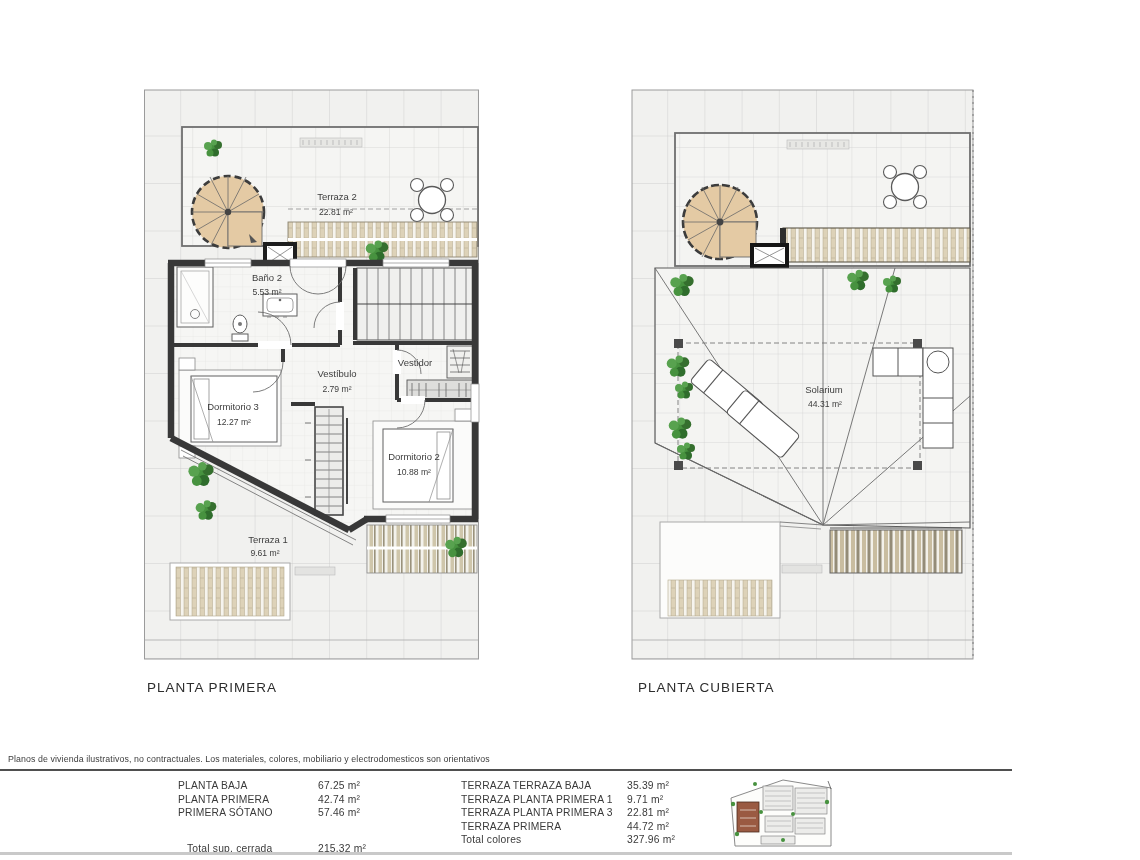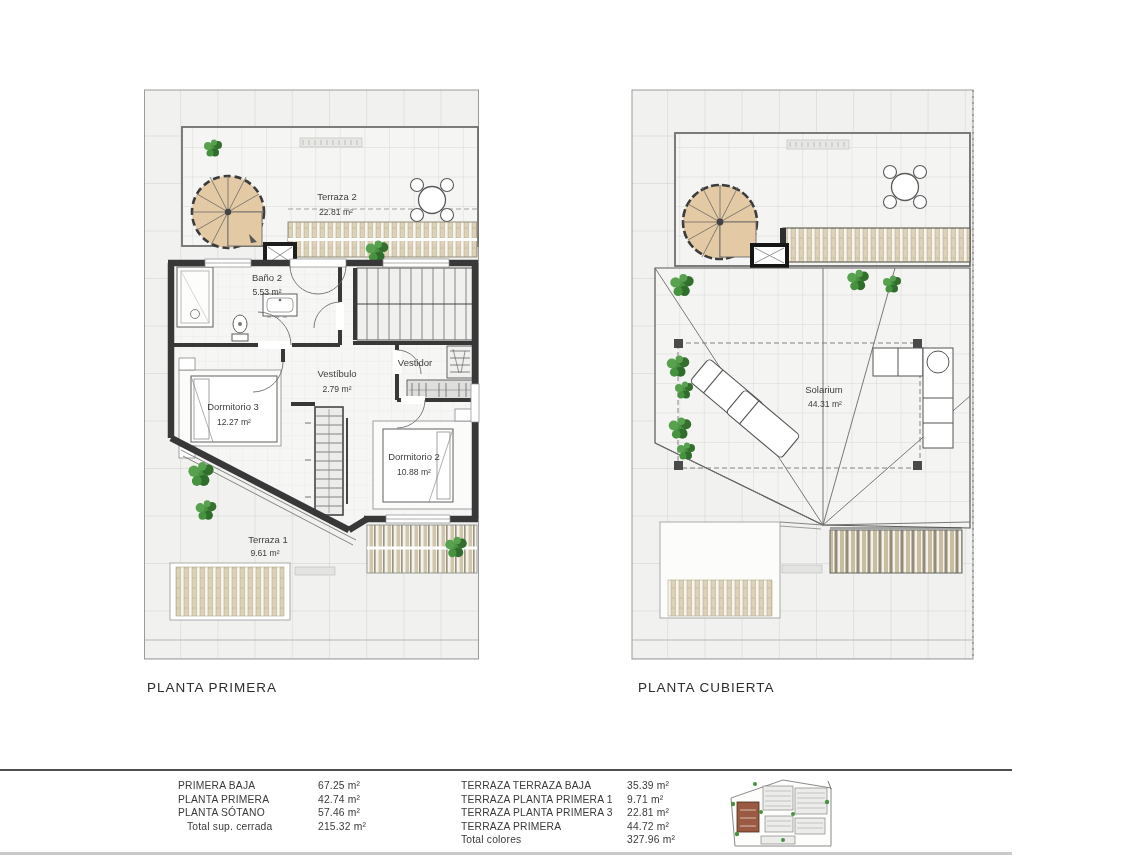--- a/index.html
+++ b/index.html
@@ -8,21 +8,21 @@
   .plan-svg{position:absolute;}
   .plan-title{position:absolute;font-size:13.5px;letter-spacing:1px;color:#2d2d2d;}
   .disclaimer{position:absolute;left:8px;top:754px;font-size:8.8px;color:#3c3c3c;letter-spacing:.1px;}
   .rule-dark{position:absolute;left:0;top:769px;width:1140px;height:2px;background:#4f4f4f;}
   .rule-light{position:absolute;left:0;top:852px;width:1140px;height:2.5px;background:#c9c9c9;}
   .area-col{position:absolute;font-size:10.3px;color:#3a3a3a;letter-spacing:.2px;}
   .area-row{height:13.6px;line-height:13.6px;white-space:nowrap;}
   .area-row .lab{display:inline-block;}
   .col-left .lab{width:140px;}
   .col-right .lab{width:166px;}
-  .total-row{margin-top:0;}
+  .total-row{margin-top:22px;}
   .col-left .total-row .lab{padding-left:9px;width:131px;}
   svg text{font-family:"Liberation Sans",sans-serif;fill:#3d3d3d;}
   svg .rname{font-size:9.5px;text-anchor:middle;}
   svg .rarea{font-size:8.6px;text-anchor:middle;}
 </style>
 </head>
 <body>
 
 <div class="sheet">
 
@@ -329,31 +329,32 @@
     <rect x="200" y="442" width="132" height="43" fill="url(#RslatD)" stroke="#666666" stroke-width="1"></rect>
     <line x1="200" y1="440" x2="332" y2="440" stroke="#555" stroke-width="1.2"></line>
 
     <text class="rname" x="194" y="305">Solarium</text>
     <text class="rarea" x="195" y="319">44.31 m²</text>
   </svg>
 
   <div class="plan-title" style="left:147px;top:680px">PLANTA PRIMERA</div>
   <div class="plan-title" style="left:638px;top:680px">PLANTA CUBIERTA</div>
 
+  <div class="disclaimer">Planos de vivienda ilustrativos, no contractuales. Los materiales, colores, mobiliario y electrodomesticos son orientativos</div>
   <div class="rule-dark"></div>
 
   <div class="area-col col-left" style="left:178px;top:779px">
     <div class="area-row">
-      <span class="lab">PRIMERA BAJA</span><span class="val">67.25 m²</span>
+      <span class="lab">PLANTA BAJA</span><span class="val">67.25 m²</span>
     </div>
     <div class="area-row">
       <span class="lab">PLANTA PRIMERA</span><span class="val">42.74 m²</span>
     </div>
     <div class="area-row">
-      <span class="lab">PLANTA SÓTANO</span><span class="val">57.46 m²</span>
+      <span class="lab">PRIMERA SÓTANO</span><span class="val">57.46 m²</span>
     </div>
     <div class="area-row total-row">
       <span class="lab">Total sup. cerrada</span><span class="val">215.32 m²</span>
     </div>
   </div>
 
   <div class="area-col col-right" style="left:461px;top:779px">
     <div class="area-row">
       <span class="lab">TERRAZA TERRAZA BAJA</span><span class="val">35.39 m²</span>
     </div>

